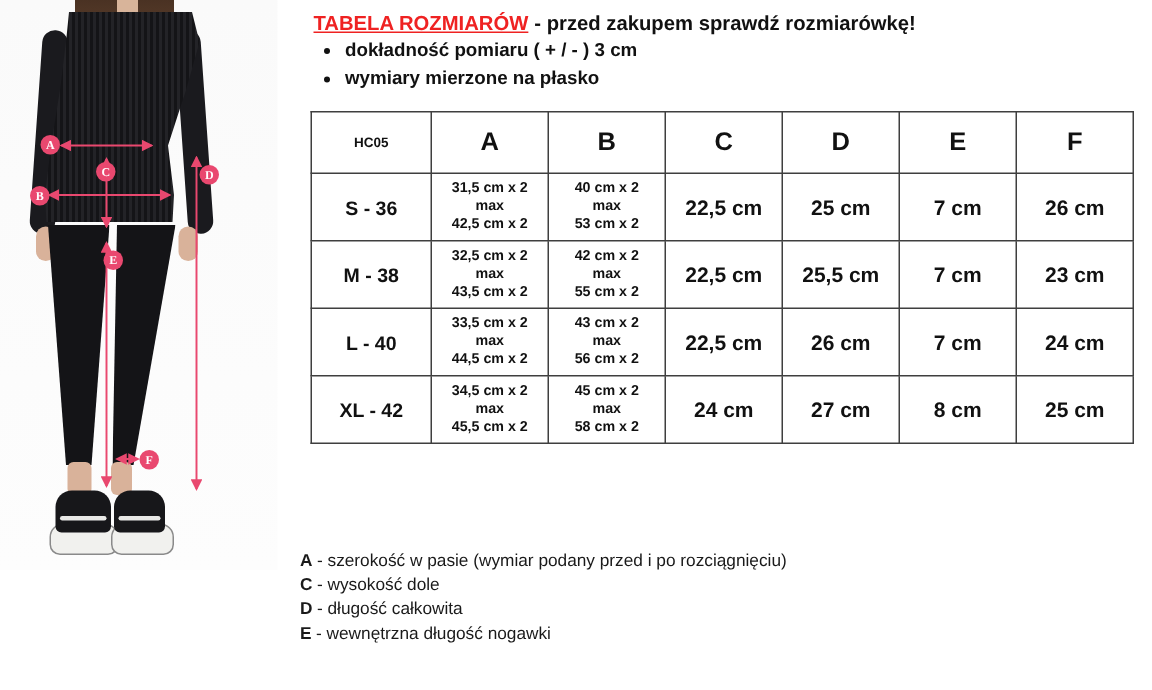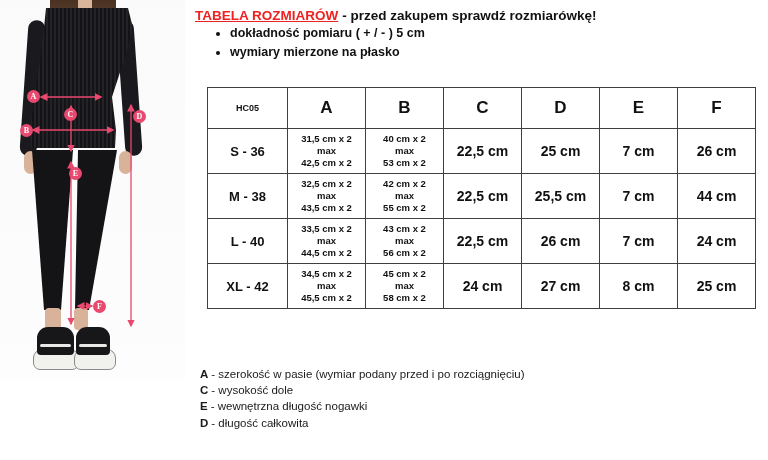--- a/index.html
+++ b/index.html
@@ -30,28 +30,28 @@
   .upper-r{left:76px;top:327px;width:34px;height:28px;background:#17171a;border-radius:11px 11px 4px 4px;}
   .accent-l{left:40px;top:344px;width:31px;height:3px;background:#e8e8e6;border-radius:2px;}
   .accent-r{left:79px;top:344px;width:28px;height:3px;background:#e8e8e6;border-radius:2px;}
   .annot-svg{left:0;top:0;}
   .mk{width:13px;height:13px;border-radius:50%;background:#e9486f;color:#ffffff;
       font:bold 8px "Liberation Serif",serif;line-height:13px;text-align:center;}
   .mk-a{left:27px;top:90px;} .mk-b{left:20px;top:124px;} .mk-c{left:64px;top:108px;}
   .mk-d{left:133px;top:110px;} .mk-e{left:69px;top:167px;} .mk-f{left:93px;top:300px;}
 
   
-  .title{position:absolute;left:195px;top:8px;font-size:13.5px;font-weight:bold;color:#111;}
+  .title{position:absolute;left:209px;top:8px;font-size:13.5px;font-weight:bold;color:#111;}
   .title-red{color:#ef2222;text-decoration:underline;}
   .title-rest{margin-left:4px;}
   .bullets{position:absolute;left:218px;top:24px;margin:0;padding:0 0 0 12px;list-style:disc;
            font-size:12.5px;font-weight:bold;color:#111;line-height:19px;}
 
   
-  .size-table{position:absolute;left:207px;top:87px;border-collapse:collapse;table-layout:fixed;width:548px;}
+  .size-table{position:absolute;left:207px;top:74px;border-collapse:collapse;table-layout:fixed;width:548px;}
   .size-table th,.size-table td{border:1px solid #3f3f3f;text-align:center;vertical-align:middle;padding:0;color:#111;}
   .size-table thead tr{height:41px;}
   .size-table tbody tr{height:45px;}
   .code{font-size:9px;font-weight:bold;}
   .colL{font-size:17px;font-weight:bold;color:#ef2222;}
   .size{font-size:13px;font-weight:bold;color:#2222dd;}
   .ab .ln{display:block;font-size:9.5px;font-weight:bold;line-height:12px;}
   .val{font-size:14px;font-weight:bold;}
 
   
@@ -104,21 +104,21 @@
     <div class="mk mk-c">C</div>
     <div class="mk mk-d">D</div>
     <div class="mk mk-e">E</div>
     <div class="mk mk-f">F</div>
   </div>
 
   <div class="title">
     <span class="title-red">TABELA ROZMIARÓW</span><span class="title-rest">- przed zakupem sprawdź rozmiarówkę!</span>
   </div>
   <ul class="bullets">
-    <li>dokładność pomiaru ( + / - ) 5 cm</li>
+    <li>dokładność pomiaru ( + / - ) 3 cm</li>
     <li>wymiary mierzone na płasko</li>
   </ul>
 
   <table class="size-table">
     <colgroup>
         <col style="width:80px">
         <col style="width:78px">
         <col style="width:78px">
         <col style="width:78px">
         <col style="width:78px">
@@ -162,21 +162,21 @@
           <span class="ln">43,5 cm x 2</span>
         </td>
         <td class="ab">
           <span class="ln">42 cm x 2</span>
           <span class="ln">max</span>
           <span class="ln">55 cm x 2</span>
         </td>
         <td class="val">22,5 cm</td>
         <td class="val">25,5 cm</td>
         <td class="val">7 cm</td>
-        <td class="val">44 cm</td>
+        <td class="val">23 cm</td>
       </tr>
       <tr>
         <td class="size">L - 40</td>
         <td class="ab">
           <span class="ln">33,5 cm x 2</span>
           <span class="ln">max</span>
           <span class="ln">44,5 cm x 2</span>
         </td>
         <td class="ab">
           <span class="ln">43 cm x 2</span>
@@ -204,17 +204,17 @@
         <td class="val">27 cm</td>
         <td class="val">8 cm</td>
         <td class="val">25 cm</td>
       </tr>
     </tbody>
   </table>
 
   <div class="legend">
     <div><b>A</b><span>- szerokość w pasie (wymiar podany przed i po rozciągnięciu)</span></div>
     <div><b>C</b><span>- wysokość dole</span></div>
+    <div><b>D</b><span>- długość całkowita</span></div>
     <div><b>E</b><span>- wewnętrzna długość nogawki</span></div>
-    <div><b>D</b><span>- długość całkowita</span></div>
   </div>
 
 </div>
 
 </body></html>

